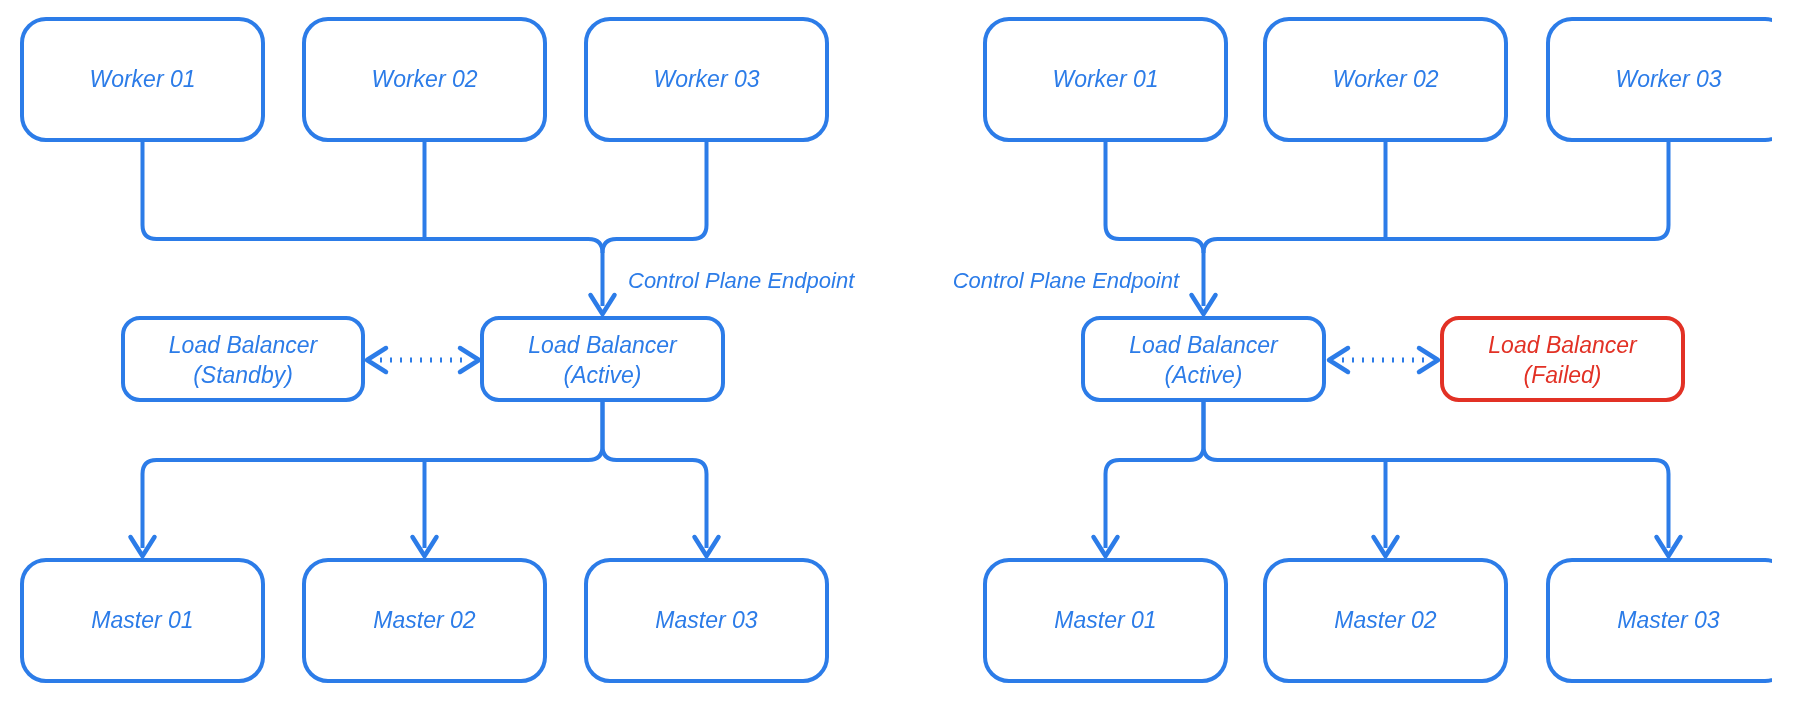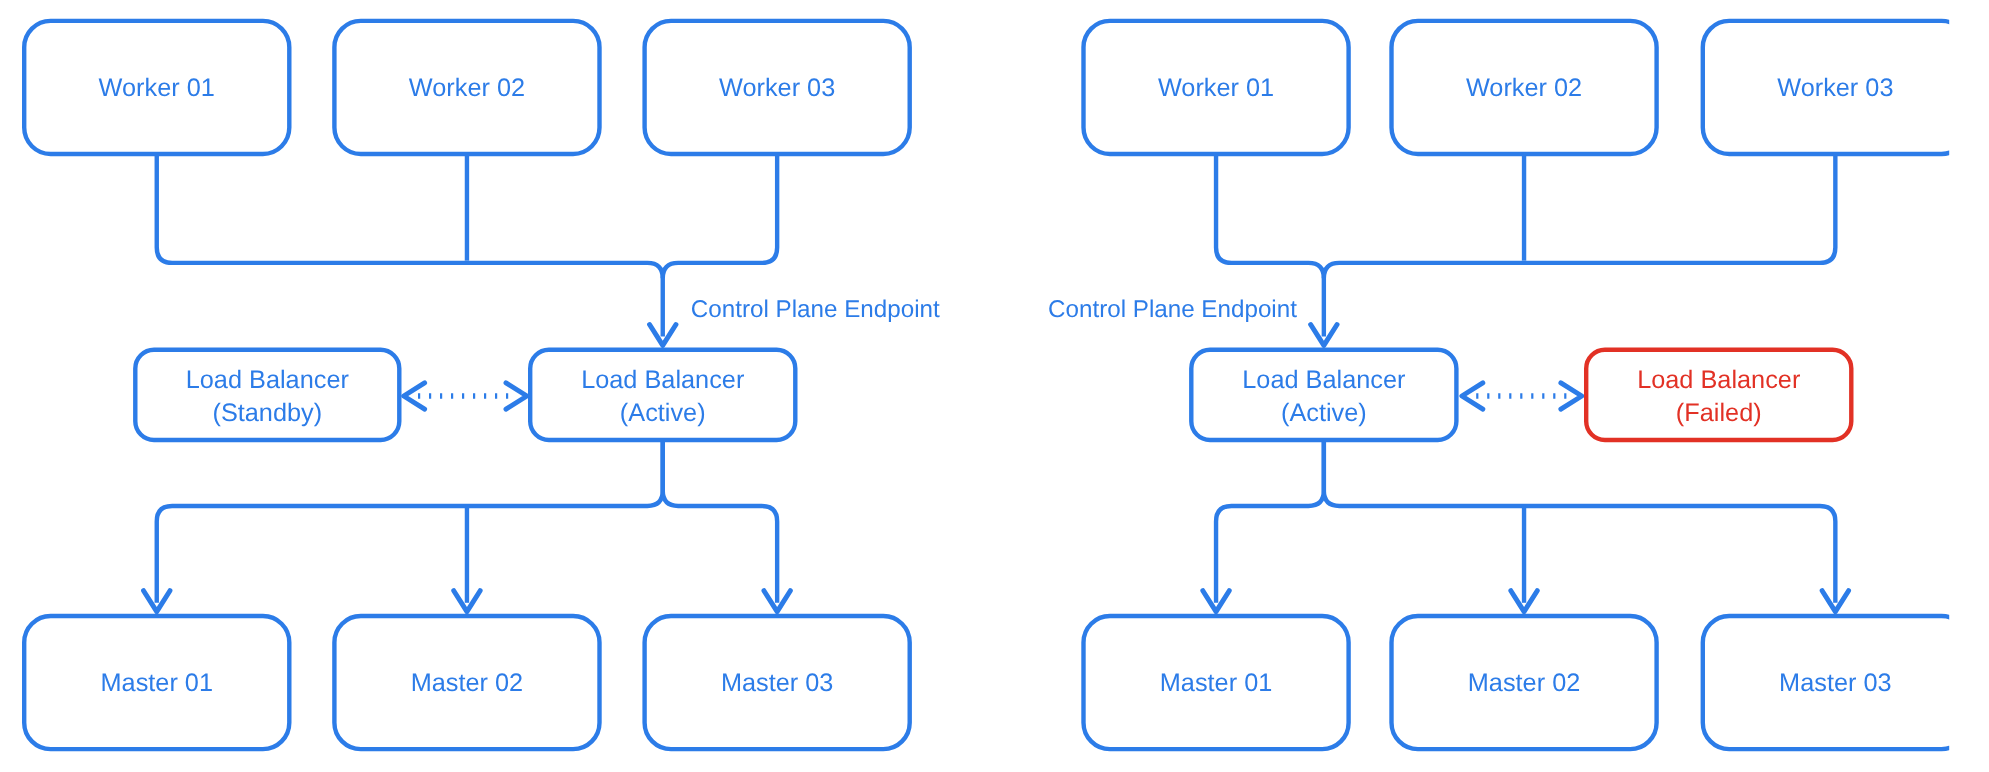--- a/index.html
+++ b/index.html
@@ -12,20 +12,21 @@
     padding: 0;
     background: var(--bg);
     font-family: "Liberation Sans", sans-serif;
   }
   .stage {
     position: relative;
     width: 1772px;
     height: 702px;
     background: var(--bg);
     overflow: hidden;
+    font-style: italic;
   }
   svg { display: block; }
   .node-box {
     fill: #ffffff;
     stroke: var(--blue);
     stroke-width: 4;
   }
   .node-box.failed {
     stroke: var(--red);
   }

